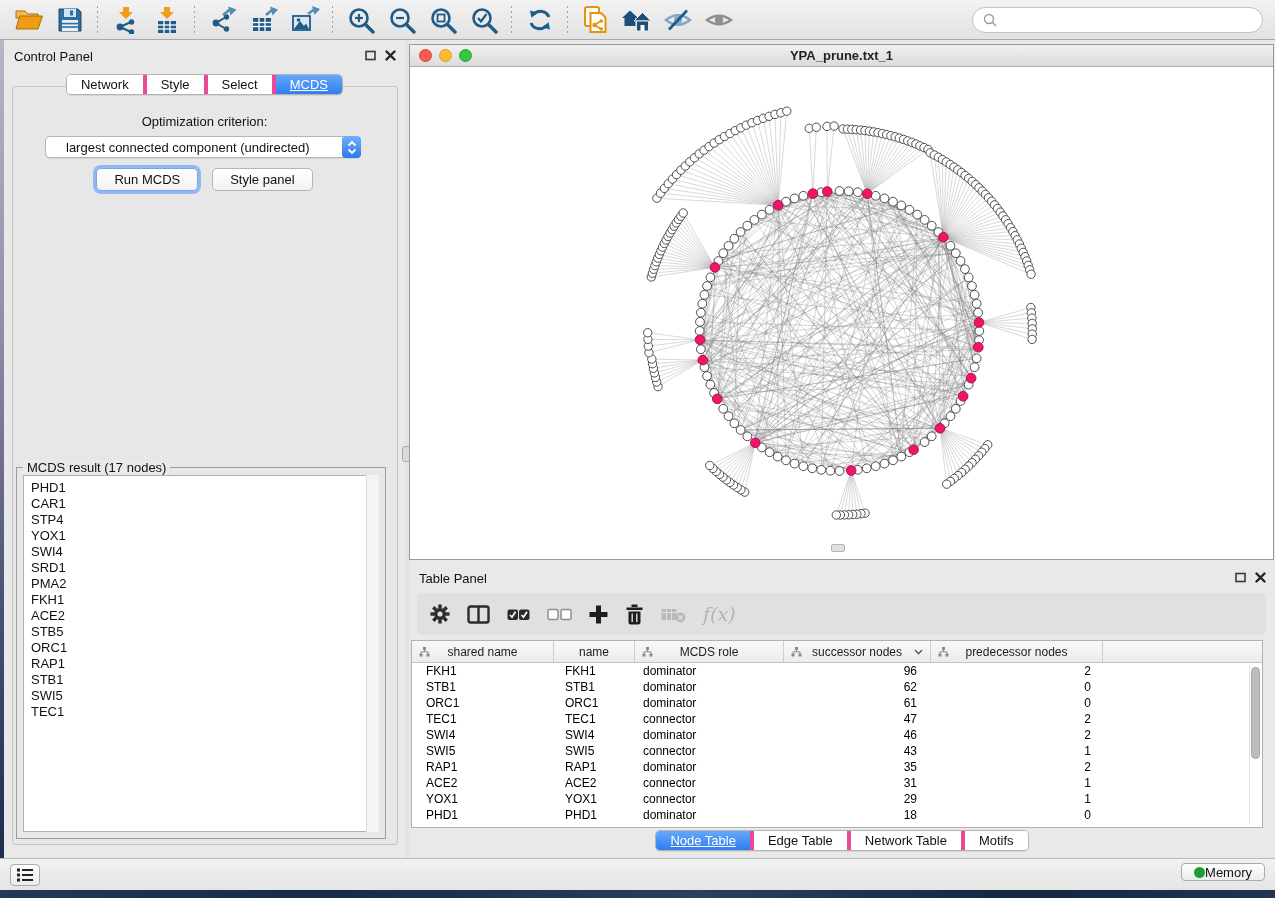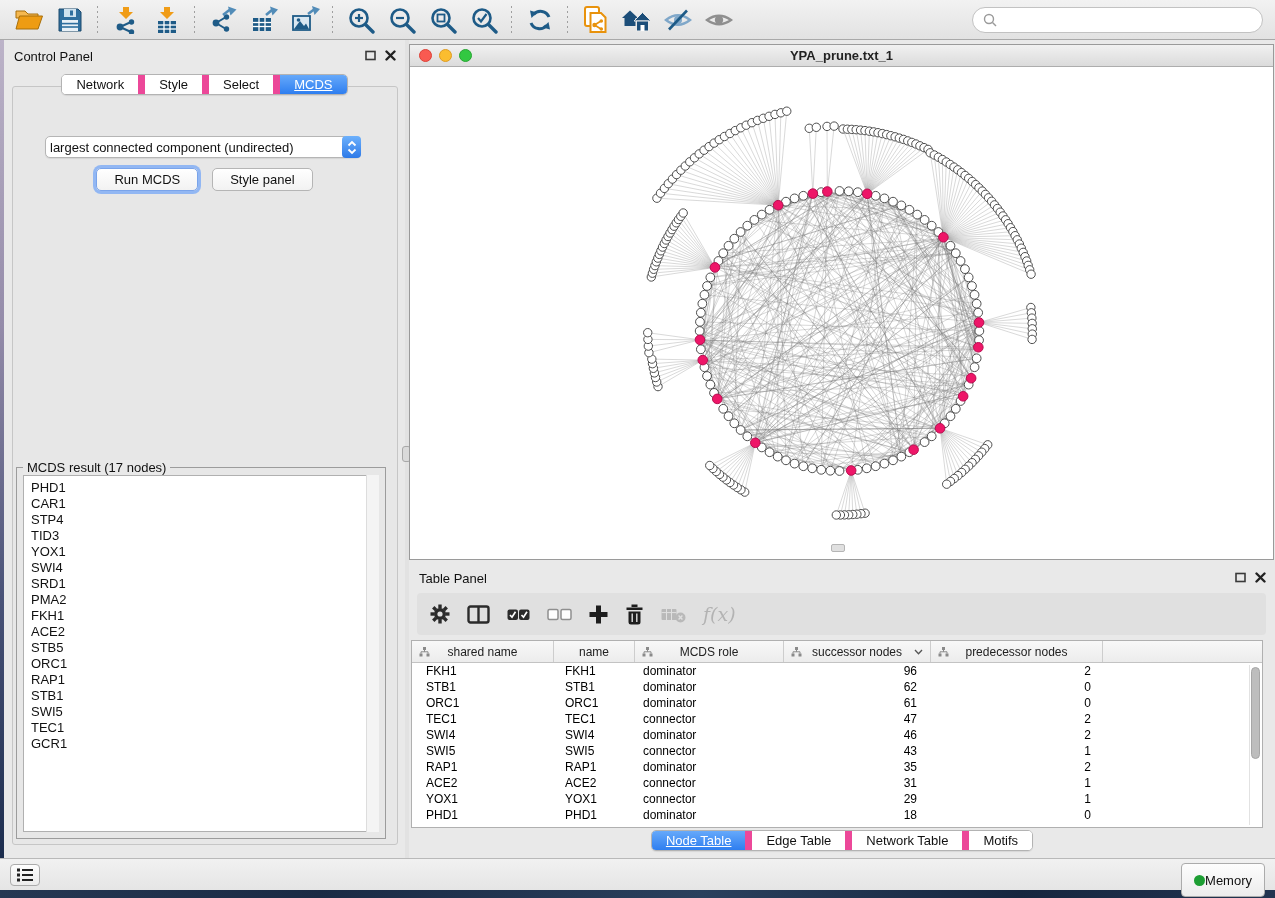--- a/index.html
+++ b/index.html
@@ -27,29 +27,29 @@
 
   
   .control-panel{position:absolute;left:4px;top:40px;width:401px;height:818px;background:#e9e9e9;}
   .panel-title{position:absolute;left:10px;top:9px;font-size:13px;color:#111;}
   .win-btns{position:absolute;right:9px;top:10px;display:flex;gap:9px;align-items:center;}
   .win-btn{display:flex;align-items:center;}
   .cp-tabs{position:absolute;top:34px;left:0;right:0;display:flex;justify-content:center;z-index:2;}
   .segmented{display:flex;border:1px solid #b3b3b3;border-radius:5px;background:#fff;overflow:hidden;height:21px;
     box-shadow:0 1px 1px rgba(0,0,0,0.08);}
   .segmented .tab{display:flex;align-items:center;justify-content:center;padding:0 14px;font-size:13px;
-    color:#111;border-right:7px solid #ec4899;background:#fff;white-space:nowrap;}
+    color:#111;border-right:4px solid #ec4899;background:#fff;white-space:nowrap;}
   .segmented .tab:last-child{border-right:none;}
   .segmented .tab.active{background:linear-gradient(#66a9fa,#2e7ef0);color:#fff;text-decoration:underline;}
   .cp-box{position:absolute;left:8px;right:7px;top:46px;height:759px;border:1px solid #c6c6c6;
     border-radius:3px;background:#e7e7e7;}
   .opt-label{position:absolute;top:74px;left:0;width:100%;text-align:center;font-size:13px;}
   .opt-select{position:absolute;left:41px;top:96px;width:316px;height:22px;background:#fff;
     border:1px solid #b5b5b5;border-radius:5px;display:flex;align-items:center;box-shadow:0 1px 1px rgba(0,0,0,0.08);}
-  .opt-select .val{flex:1;font-size:13px;padding-left:4px;white-space:nowrap;overflow:hidden;}
+  .opt-select .val{flex:1;font-size:13px;padding-left:20px;white-space:nowrap;overflow:hidden;}
   .opt-stepper{width:19px;height:22px;margin:-1px -1px -1px 0;border-radius:4px;
     background:linear-gradient(#6db1fc,#2d7ae8);display:flex;align-items:center;justify-content:center;}
   .cp-buttons{position:absolute;top:128px;left:0;width:100%;display:flex;justify-content:center;gap:14px;}
   .btn{height:23px;padding:0 17px;background:linear-gradient(#ffffff,#f2f2f2);border:1px solid #b5b5b5;
     border-radius:5px;font-size:13px;display:flex;align-items:center;font-family:"Liberation Sans",sans-serif;}
   .btn.focus{box-shadow:0 0 0 3px rgba(77,144,254,0.55);border-color:#7aa4ea;}
   .result-group{position:absolute;left:12px;right:19px;top:427px;bottom:19px;border:1px solid #9c9c9c;padding-left:10px;}
   .result-title{position:absolute;top:-8px;left:6px;background:#e9e9e9;padding:0 4px;font-size:13px;}
   .result-list{position:absolute;left:6px;right:6px;top:7px;bottom:6px;background:#fff;
     border:1px solid #b0b0b0;overflow:hidden;padding-top:4px;}
@@ -99,21 +99,21 @@
   .tscroll{position:absolute;right:1px;top:24px;bottom:2px;width:12px;background:#fff;border-left:1px solid #e2e2e2;}
   .tthumb{position:absolute;top:2px;left:1px;width:9px;height:92px;background:#bdbdbd;border:1px solid #a6a6a6;border-radius:5px;}
   .tp-tabs{position:absolute;left:0;right:0;top:266px;display:flex;justify-content:center;}
 
   
   .status-bar{position:absolute;left:0;right:0;top:858px;height:32px;
     background:linear-gradient(#f1f1f1,#e5e5e5);border-top:1px solid #b9b9b9;}
   .list-btn{position:absolute;left:10px;top:5px;width:30px;height:22px;
     background:linear-gradient(#fdfdfd,#ececec);border:1px solid #ababab;border-radius:4px;
     display:flex;align-items:center;justify-content:center;}
-  .memory-btn{position:absolute;right:10px;top:4px;height:18px;padding:16px 12px;
+  .memory-btn{position:absolute;right:10px;top:4px;height:18px;padding:8px 12px;
     background:linear-gradient(#fdfdfd,#ececec);border:1px solid #ababab;border-radius:4px;
     display:flex;align-items:center;gap:0;font-size:13px;}
   .dot{width:11px;height:11px;border-radius:50%;background:#1d9e33;}
 </style>
 </head>
 <body>
 
 <div class="screen">
   <div class="wall-left"></div>
   <div class="wall-bottom"></div>
@@ -297,53 +297,52 @@
     </span>
     <div class="cp-tabs">
         <div class="segmented" id="cp-tabs">
           <span class="tab">Network</span>
           <span class="tab">Style</span>
           <span class="tab">Select</span>
           <span class="tab active">MCDS</span>
         </div>
       </div>
     <div class="cp-box"></div>
+    <div class="opt-label">Optimization criterion:</div>
     <div class="opt-select">
       <span class="val">largest connected component (undirected)</span>
       <span class="opt-stepper">
         <svg width="12" height="15" viewBox="0 0 12 15">
             <polyline points="2.5,5.5 6,2 9.5,5.5" stroke="#fff" stroke-width="1.8" fill="none"></polyline>
             <polyline points="2.5,9.5 6,13 9.5,9.5" stroke="#fff" stroke-width="1.8" fill="none"></polyline>
           </svg>
       </span>
     </div>
     <div class="cp-buttons">
       <span class="btn focus">Run MCDS</span>
       <span class="btn">Style panel</span>
     </div>
     <div class="result-group">
       <span class="result-title">MCDS result (17 nodes)</span>
       <div class="result-list" id="mcds-list">
           <div class="li">PHD1</div>
           <div class="li">CAR1</div>
           <div class="li">STP4</div>
-          <div class="li">TID3</div>
           <div class="li">YOX1</div>
           <div class="li">SWI4</div>
           <div class="li">SRD1</div>
           <div class="li">PMA2</div>
           <div class="li">FKH1</div>
           <div class="li">ACE2</div>
           <div class="li">STB5</div>
           <div class="li">ORC1</div>
           <div class="li">RAP1</div>
           <div class="li">STB1</div>
           <div class="li">SWI5</div>
           <div class="li">TEC1</div>
-          <div class="li">GCR1</div>
         </div>
       <div class="result-scroll"></div>
     </div>
   </div>
 
   <div class="v-splitter">
     <div class="vgrip"></div>
   </div>
 
   <div class="right-col">

